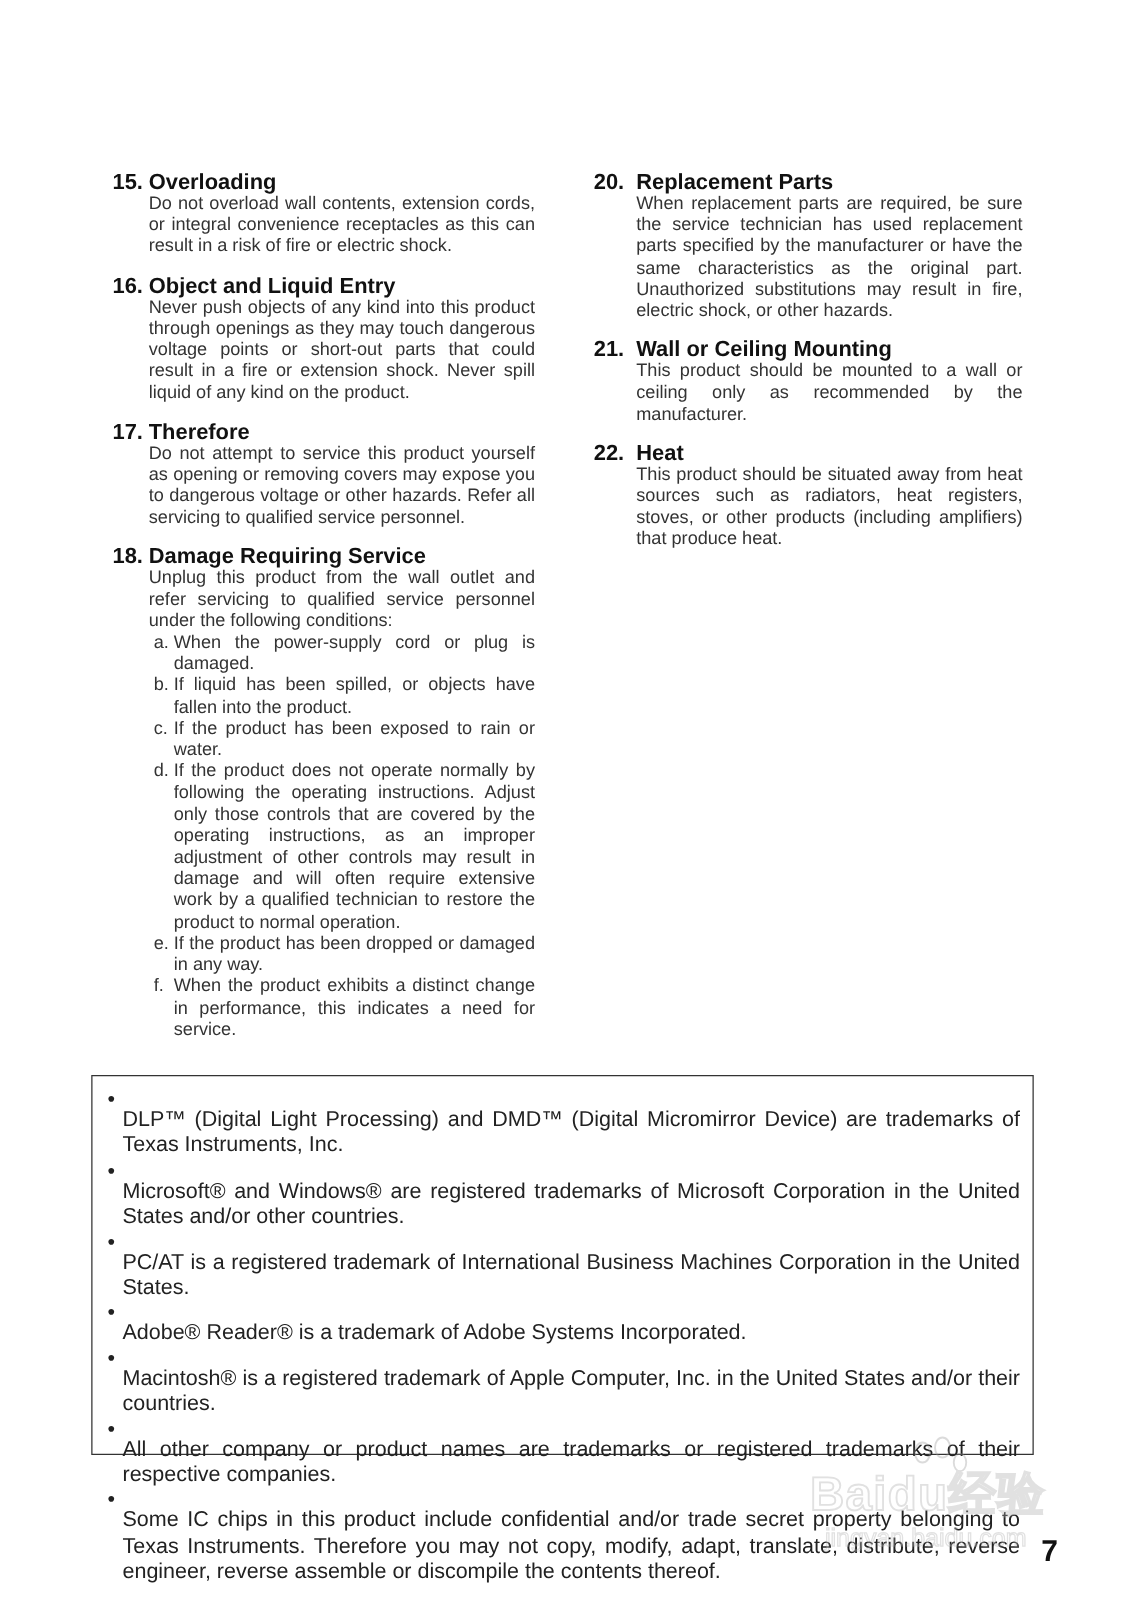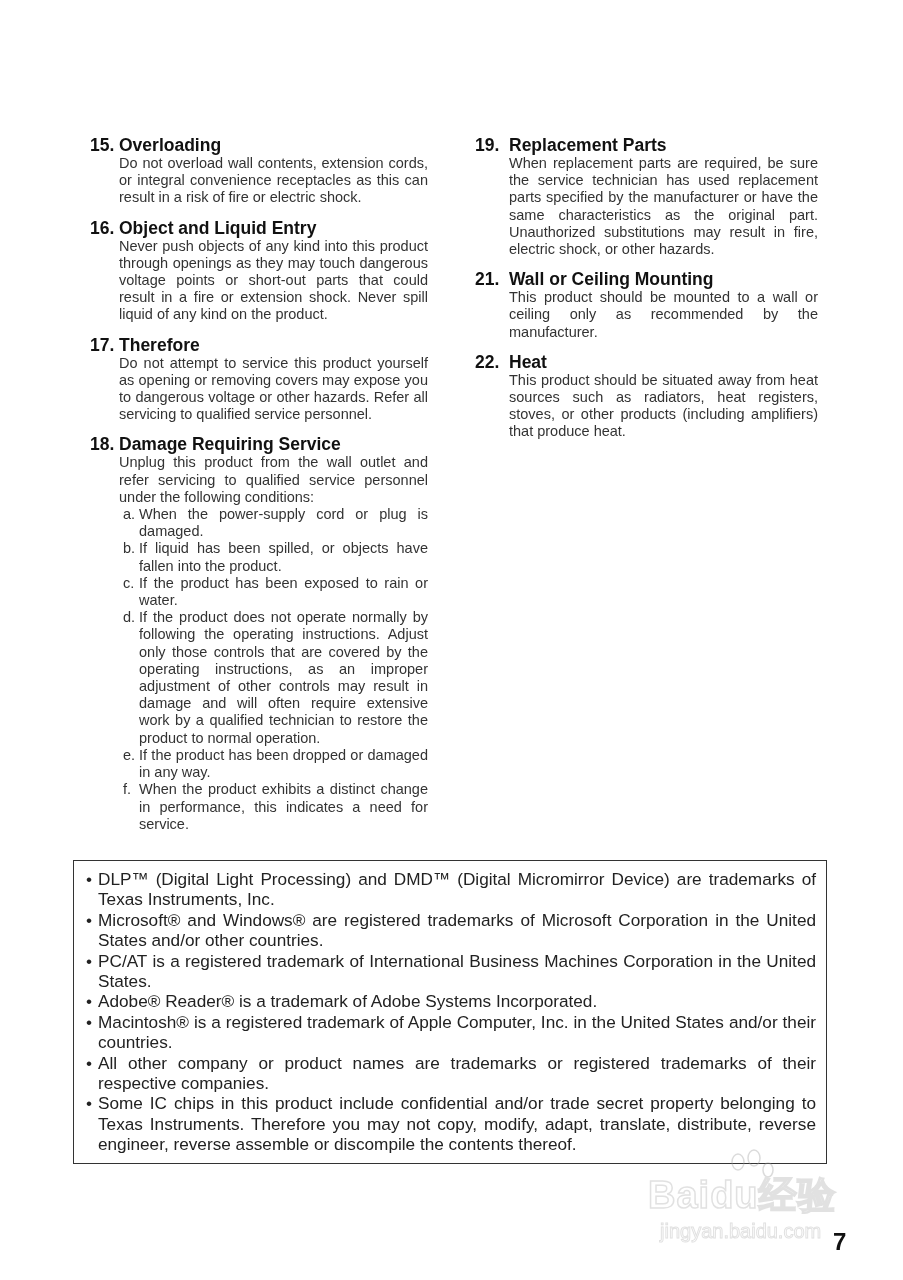--- a/index.html
+++ b/index.html
@@ -14,21 +14,21 @@
   .item-body { margin-left:29px; font-size:14.5px; line-height:17.2px; text-align:justify; color:#333; }
   .col-right .item-body { margin-left:34px; }
   .col-right .item-head .num { width:34px; }
   .sub { display:flex; font-size:14.5px; line-height:17.2px; color:#333; margin-left:4px; }
   .sub .lbl { width:16px; flex:0 0 16px; }
   .sub .txt { flex:1; text-align:justify; }
   .tm-box { position:absolute; left:73px; top:860px; width:754px; height:304px;
             border:1.5px solid #333; box-sizing:border-box; padding:8px 10px 0 12px; }
   .tm-item { display:flex; font-size:17.2px; line-height:20.4px; color:#222; }
   .tm-item .bullet { width:12px; flex:0 0 12px; }
-  .tm-item .txt { flex:1; text-align:justify; }
+  .tm-item .txt { flex:1; text-align:justify;margin-top:16px; }
   .watermark { position:absolute; left:640px; top:1148px; width:210px; height:100px; opacity:0.35;
                font-family:"Liberation Sans", sans-serif; color:#bbb; }
   .wm-main { position:absolute; left:8px; top:22px; font-size:38px; font-weight:bold; color:#fff;
              -webkit-text-stroke:1.5px #aaa; letter-spacing:1px; }
   .wm-url { position:absolute; left:20px; top:72px; font-size:20px; color:#fff; -webkit-text-stroke:1px #aaa; }
   .page-num { position:absolute; left:833px; top:1228px; font-size:24px; font-weight:bold; color:#111; }
 </style>
 </head>
 <body>
 
@@ -72,21 +72,21 @@
       <div class="sub">
           <span class="lbl">f.</span>
           <span class="txt">When the product exhibits a distinct change in performance, this indicates a need for service.</span>
         </div>
     </div>
   </div>
 </div>
 
 <div class="col col-right">
   <div class="item">
-    <div class="item-head"><span class="num">19.</span><span>Replacement Parts</span></div>
+    <div class="item-head"><span class="num">20.</span><span>Replacement Parts</span></div>
     <div class="item-body">When replacement parts are required, be sure the service technician has used replacement parts specified by the manufacturer or have the same characteristics as the original part. Unauthorized substitutions may result in fire, electric shock, or other hazards.</div>
   </div>
   <div class="item">
     <div class="item-head"><span class="num">21.</span><span>Wall or Ceiling Mounting</span></div>
     <div class="item-body">This product should be mounted to a wall or ceiling only as recommended by the manufacturer.</div>
   </div>
   <div class="item">
     <div class="item-head"><span class="num">22.</span><span>Heat</span></div>
     <div class="item-body">This product should be situated away from heat sources such as radiators, heat registers, stoves, or other products (including amplifiers) that produce heat.</div>
   </div>

